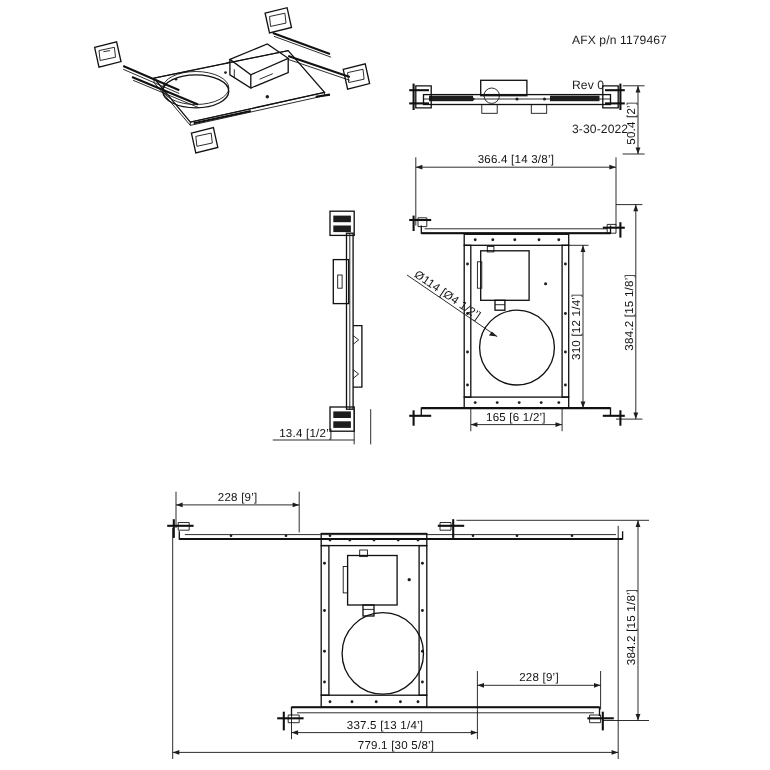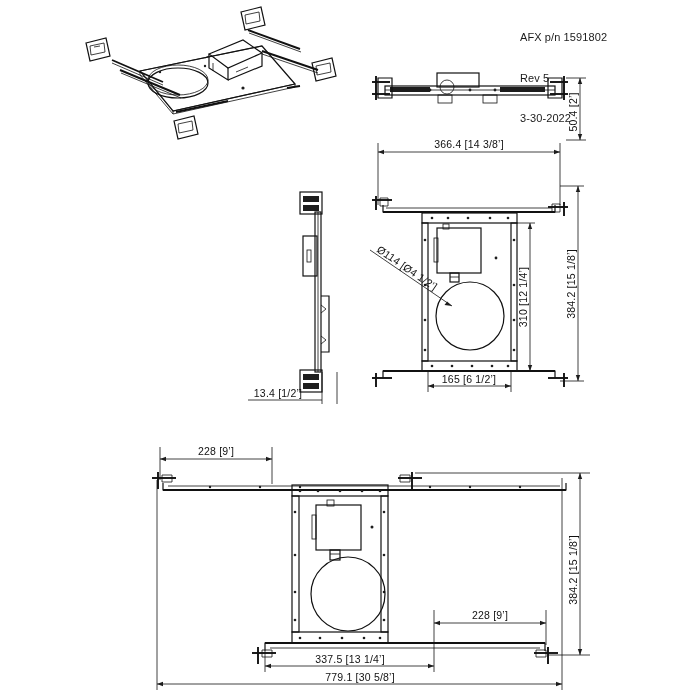--- a/index.html
+++ b/index.html
@@ -21,22 +21,22 @@
   .ln{stroke:#111;fill:none;}
   .thin{stroke-width:.8;}
   .med{stroke-width:1.2;}
   .thick{stroke-width:1.9;}
   .fill-d{fill:#1d1d1d;}
 </style>
 </head>
 <body>
 
 <div class="titleblock">
-  <div>AFX p/n 1591802</div>
-  <div>Rev 5</div>
+  <div>AFX p/n 1179467</div>
+  <div>Rev 0</div>
   <div>3-30-2022</div>
 </div>
 
 <svg id="sheet" viewBox="0 0 700 700" xmlns="http://www.w3.org/2000/svg">
 
   <g>
 
     <path class="ln med" d="M140 71 L262 46 L295 84 L173 111 Z" fill="#ffffff"></path>
     <path class="ln thin" d="M140 71 L262 46"></path>
     <path class="ln thin" d="M173 111 L295 84"></path>

